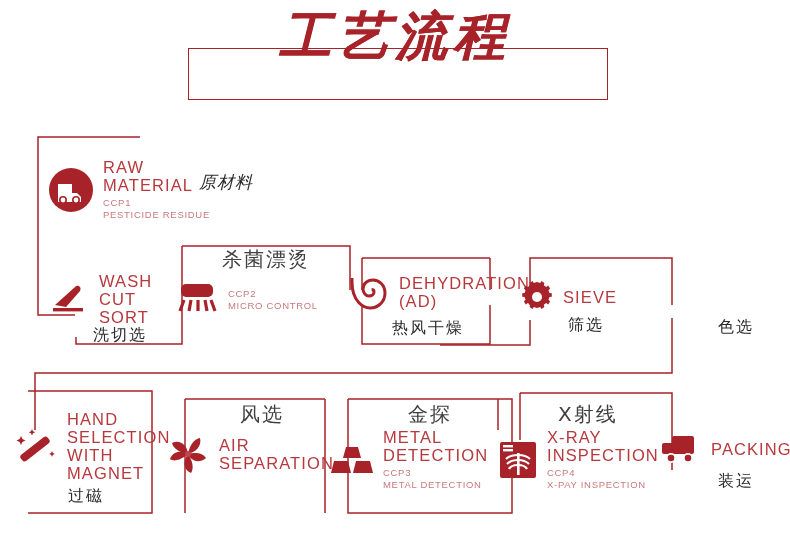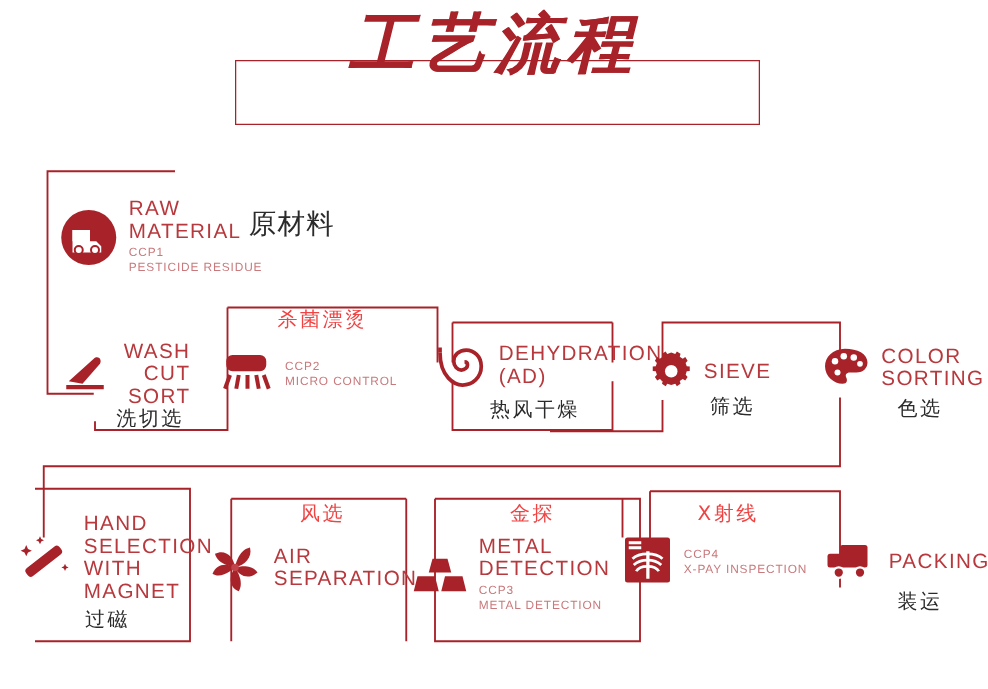--- a/index.html
+++ b/index.html
@@ -38,30 +38,31 @@
   .node .txt{margin-left:9px;}
 
   .en{
     color:#b7393d;
     font-size:16.5px;
     line-height:18px;
     letter-spacing:1.1px;
     white-space:pre-line;
   }
   .cn-inline{
-    color:#2b2b2b;font-size:22px;letter-spacing:1px;
+    color:#2b2b2b;font-size:17px;letter-spacing:1px;
     font-family:"DejaVu Sans",sans-serif;
+    font-style:italic;
   }
   .ccp{
     color:#c9797c;font-size:9.5px;line-height:12px;
     letter-spacing:0.7px;margin-top:3px;white-space:pre-line;
   }
   .cn-above{
     position:absolute;
-    color:#ef4444;font-size:16px;letter-spacing:2px;
+    color:#404040;font-size:20px;letter-spacing:2px;
     font-family:"DejaVu Sans",sans-serif;
   }
   .cn-below{
     position:absolute;
     color:#2b2b2b;font-size:16px;letter-spacing:2px;
     font-family:"DejaVu Sans",sans-serif;
   }
   .row-en-cn{display:flex;align-items:flex-end;}
 </style>
 </head>
@@ -128,21 +129,21 @@
       <div class="row-en-cn">
         <div class="en">RAW
 MATERIAL</div>
         <div class="cn-inline" style="margin-left:6px;align-self:flex-end;">原材料</div>
       </div>
       <div class="ccp">CCP1
 PESTICIDE RESIDUE</div>
     </div>
   </div>
 
-  <div class="node" style="left:48px;top:272px;text-align:right;">
+  <div class="node" style="left:48px;top:272px;">
     <div class="ico">
       <svg width="42" height="42" viewBox="0 0 42 42">
         <path d="M7 27 L27 9 C30 6 34 9 32 13 L18 29 Z" fill="#a82329"></path>
         <rect x="5" y="30" width="30" height="3.4" fill="#a82329"></rect>
       </svg>
     </div>
     <div class="txt">
       <div class="en">WASH
 CUT
 SORT</div>
@@ -188,36 +189,20 @@
         <path d="M17 2 l3.2 1.1 1.3-2.0 2.9 1.9 -0.6 2.3 2.4 1.6 2.0-1.3 1.9 2.9 -1.6 1.8 0.9 2.7 2.4 0.2 0 3.5 -2.4 0.3 -0.9 2.7 1.6 1.8 -1.9 2.9 -2.0-1.3 -2.4 1.6 0.6 2.3 -2.9 1.9 -1.3-2.0 -3.2 1.1 -3.2-1.1 -1.3 2.0 -2.9-1.9 0.6-2.3 -2.4-1.6 -2.0 1.3 -1.9-2.9 1.6-1.8 -0.9-2.7 -2.4-0.3 0-3.5 2.4-0.2 0.9-2.7 -1.6-1.8 1.9-2.9 2.0 1.3 2.4-1.6 -0.6-2.3 2.9-1.9 1.3 2.0 z" fill="#a82329"></path>
         <circle cx="17" cy="17" r="5" fill="#ffffff"></circle>
       </svg>
     </div>
     <div class="txt">
       <div class="en">SIEVE</div>
     </div>
   </div>
   <div class="cn-below" style="left:568px;top:315px;">筛选</div>
 
-  <div class="node" style="left:658px;top:276px;">
-    <div class="ico">
-      <svg width="38" height="34" viewBox="0 0 38 34">
-        <path d="M18 2 C8 2 2 9 2 16 C2 24 9 30 16 30 C20 30 20 27 19 25 C18 23 19 21 22 21 L27 21 C33 21 36 17 36 13 C36 6 28 2 18 2 Z" fill="#a82329"></path>
-        <circle cx="10" cy="12" r="2.6" fill="#fff"></circle>
-        <circle cx="17" cy="8" r="2.6" fill="#fff"></circle>
-        <circle cx="25" cy="9" r="2.6" fill="#fff"></circle>
-        <circle cx="30" cy="14" r="2.3" fill="#fff"></circle>
-        <circle cx="12" cy="21" r="2.4" fill="#fff"></circle>
-      </svg>
-    </div>
-    <div class="txt">
-      <div class="en">COLOR
-SORTING</div>
-    </div>
-  </div>
   <div class="cn-below" style="left:718px;top:317px;">色选</div>
 
   <div class="node" style="left:12px;top:410px;">
     <div class="ico">
       <svg width="46" height="46" viewBox="0 0 46 46">
         <rect x="6" y="22" width="34" height="8" rx="3" fill="#a82329" transform="rotate(-38 23 26)"></rect>
         <rect x="27" y="10" width="11" height="8" rx="3" fill="#fff" transform="rotate(-38 32 14)" opacity="0"></rect>
         <path d="M9 13 l1.4 3.1 3.1 1.4 -3.1 1.4 -1.4 3.1 -1.4-3.1 -3.1-1.4 3.1-1.4 z" fill="#a82329"></path>
         <path d="M20 6 l1 2.2 2.2 1 -2.2 1 -1 2.2 -1-2.2 -2.2-1 2.2-1 z" fill="#a82329"></path>
         <path d="M40 28 l0.9 2 2 0.9 -2 0.9 -0.9 2 -0.9-2 -2-0.9 2-0.9 z" fill="#a82329"></path>
@@ -275,20 +260,22 @@
         <rect x="2" y="2" width="36" height="36" rx="2" fill="#a82329"></rect>
         <rect x="5" y="5" width="10" height="2.4" fill="#fff"></rect>
         <rect x="5" y="9" width="10" height="2.4" fill="#fff"></rect>
         <rect x="19" y="13" width="2.6" height="22" fill="#fff"></rect>
         <path d="M20 15 C14 15 10 17 8 19 M20 15 C26 15 30 17 32 19" stroke="#fff" stroke-width="2.2" fill="none"></path>
         <path d="M20 20 C14 20 11 22 9 24 M20 20 C26 20 29 22 31 24" stroke="#fff" stroke-width="2.2" fill="none"></path>
         <path d="M20 25 C15 25 12 27 11 29 M20 25 C25 25 28 27 29 29" stroke="#fff" stroke-width="2.2" fill="none"></path>
       </svg>
     </div>
     <div class="txt">
+      <div class="en">X-RAY
+INSPECTION</div>
       <div class="ccp">CCP4
 X-PAY INSPECTION</div>
     </div>
   </div>
   <div class="cn-above" style="left:558px;top:401px;">X射线</div>
 
   <div class="node" style="left:660px;top:432px;">
     <div class="ico">
       <svg width="42" height="34" viewBox="0 0 42 34">
         <rect x="12" y="4" width="22" height="18" rx="2" fill="#a82329"></rect>

